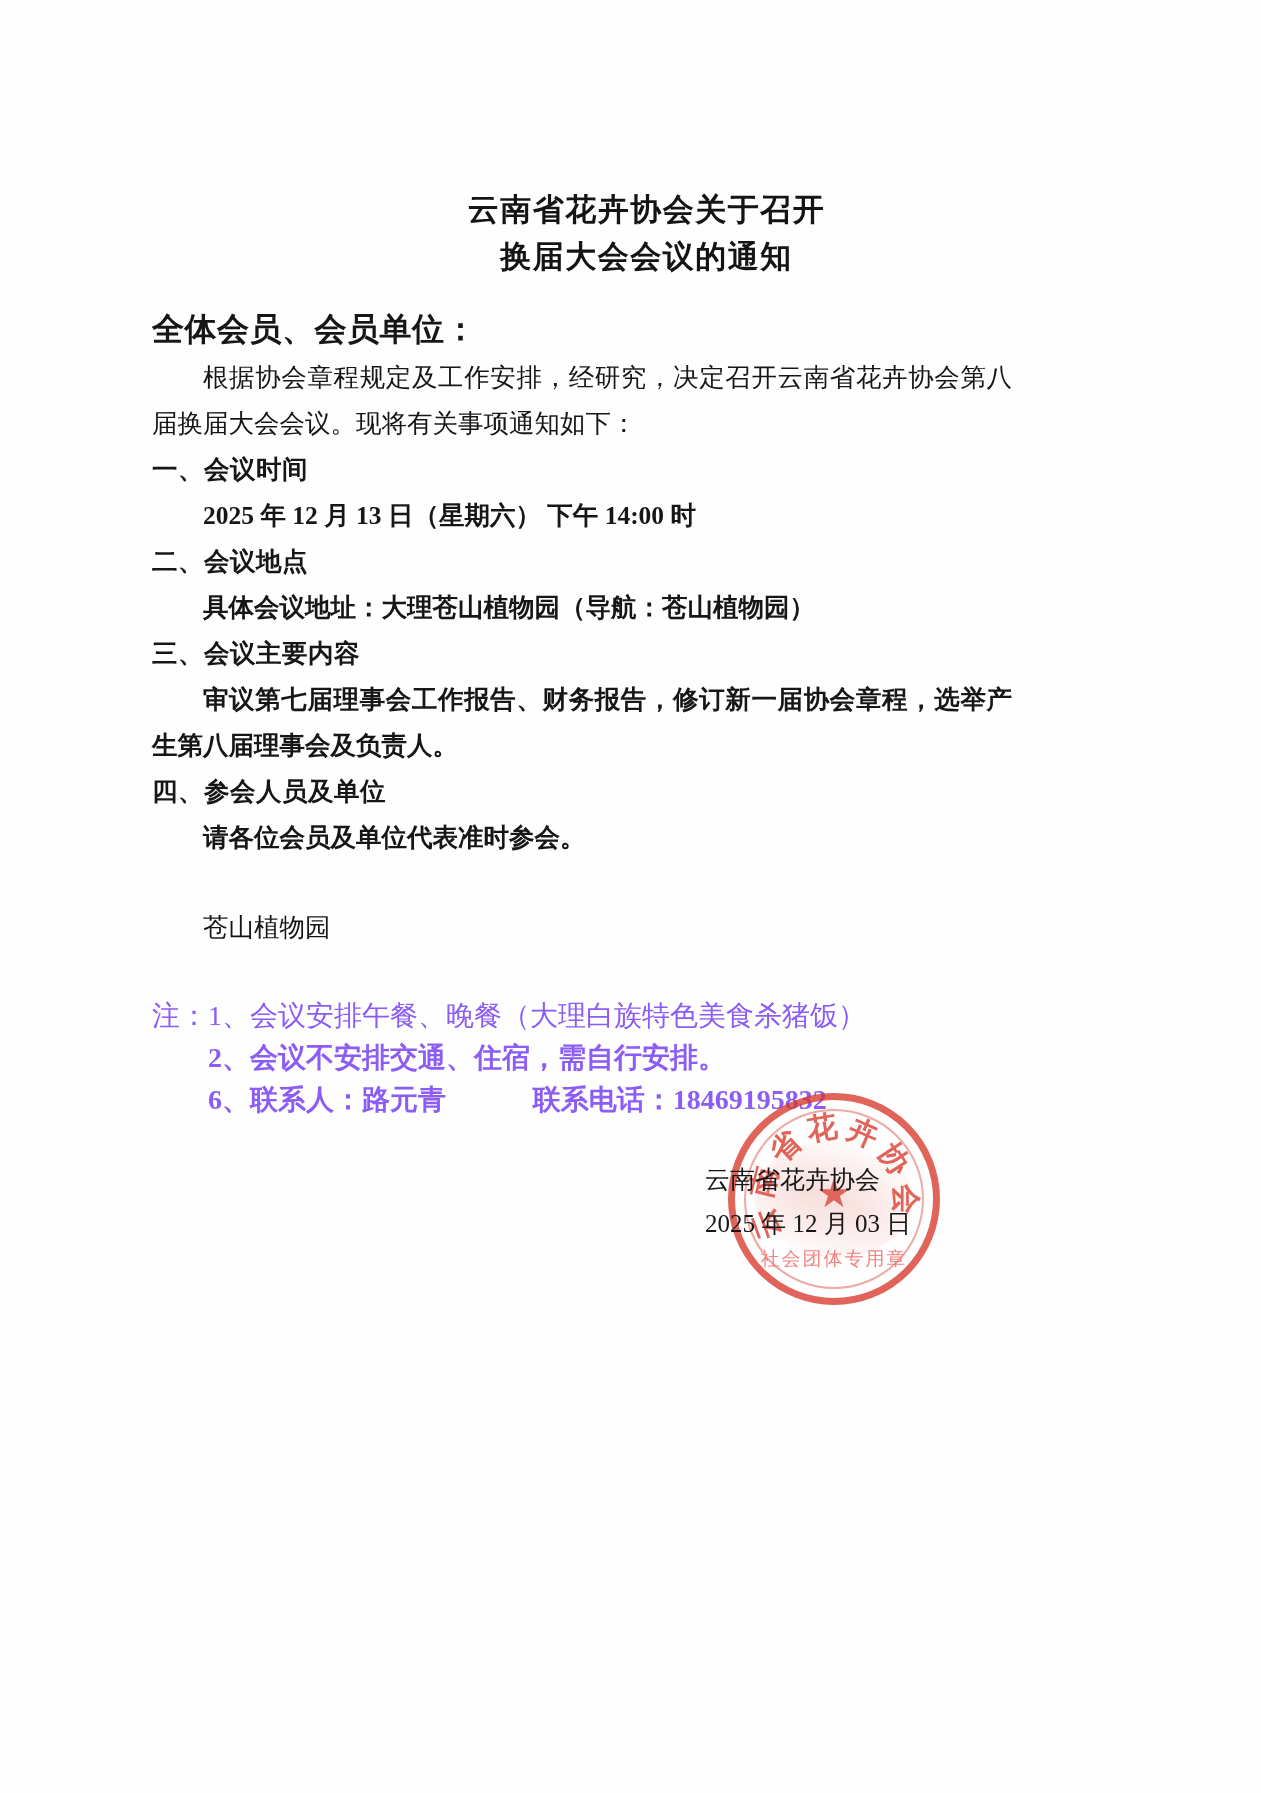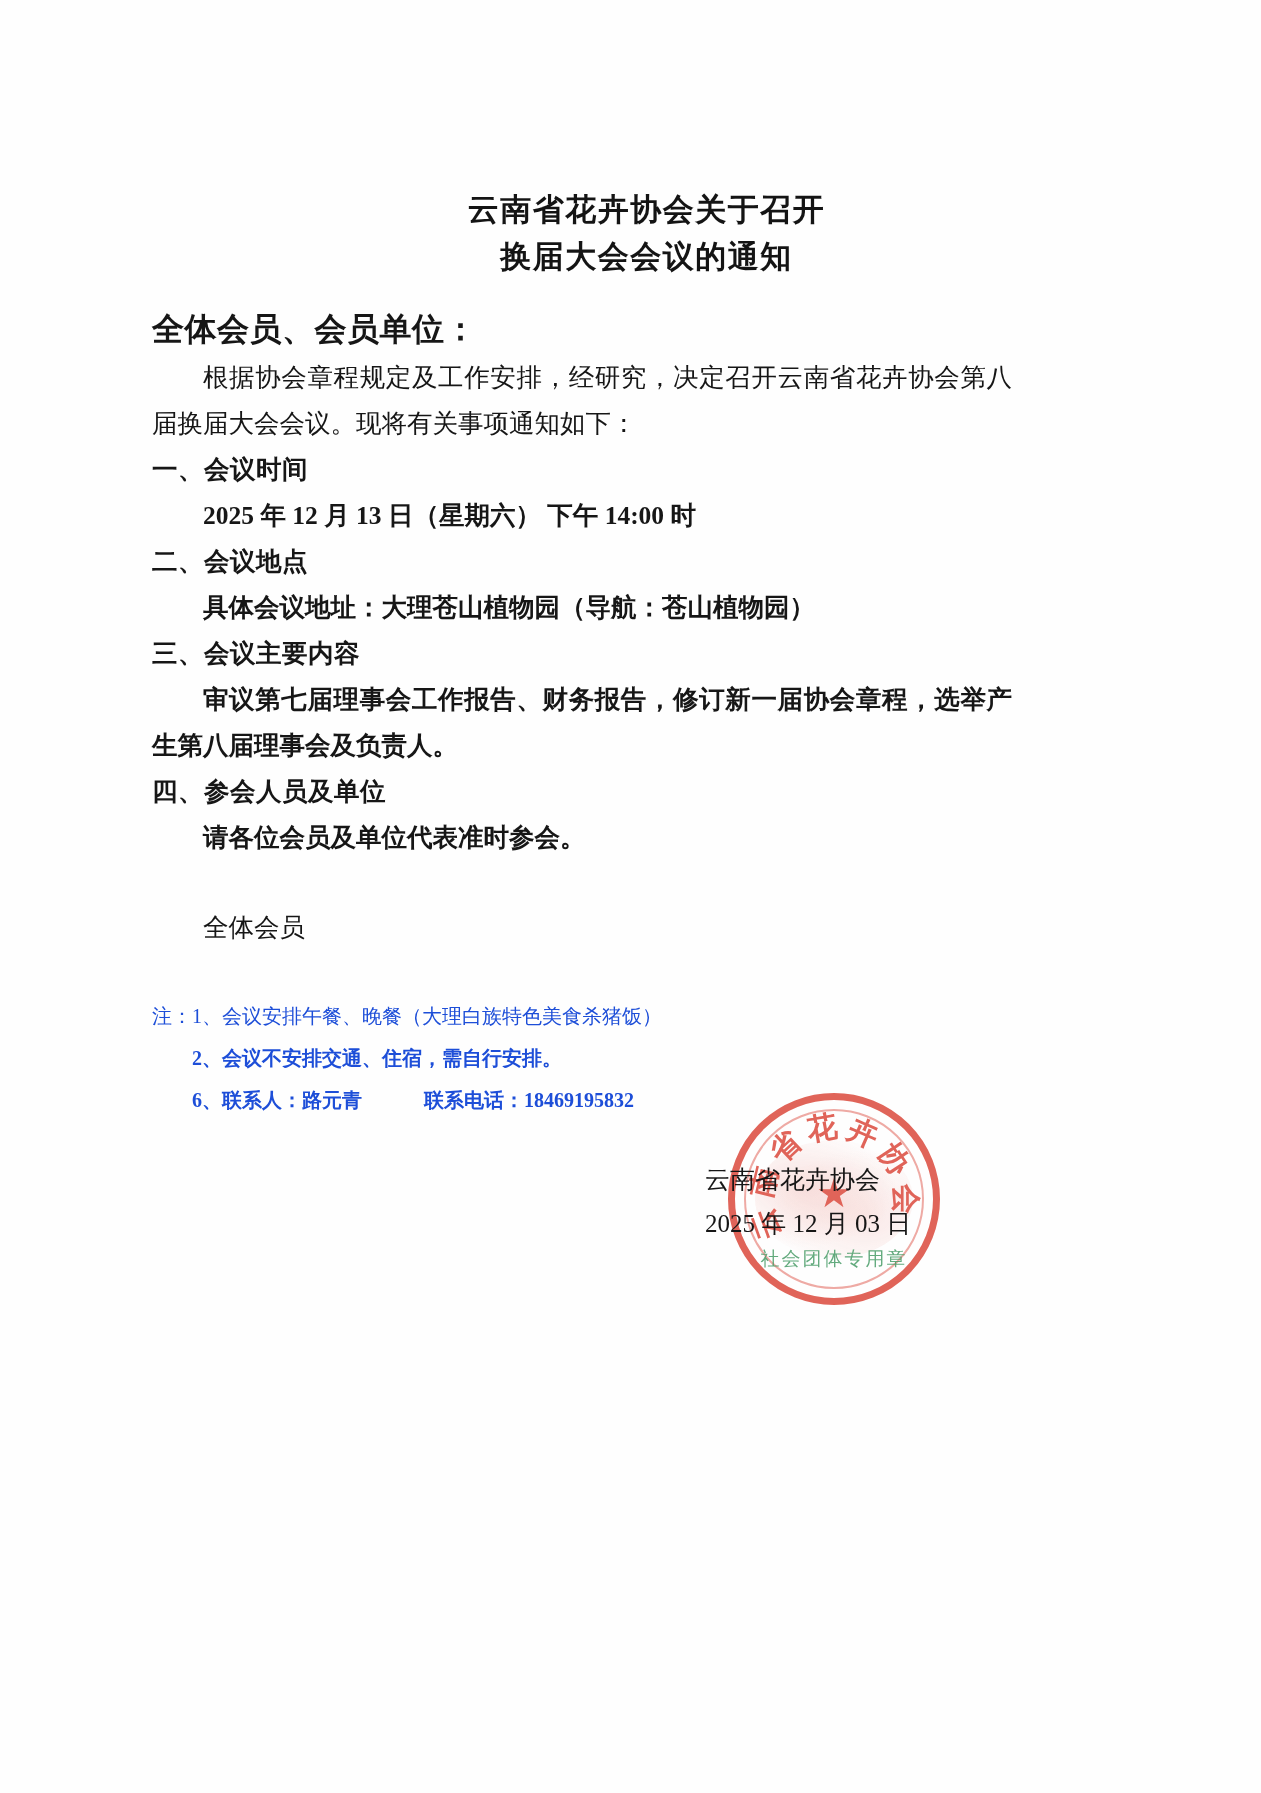--- a/index.html
+++ b/index.html
@@ -81,23 +81,23 @@
     text-indent: 2em;
     padding-top: 44px;
   }
 
   
   .notes {
     position: absolute;
     top: 995px;
     left: 152px;
     width: 870px;
-    font-size: 20px;
+    font-size: 28px;
     line-height: 42px;
-    color: #1d4ed8;
+    color: #8b5cf6;
   }
   .note-line { white-space: pre; }
   .note-line.indent { padding-left: 2em; font-weight: bold; }
   .note-gap { display: inline-block; width: 3.1em; }
 
   
   .sign-block {
     position: absolute;
     top: 1158px;
     left: 705px;
@@ -157,21 +157,21 @@
     color: #d8392b;
   }
   .seal-bottom {
     position: absolute;
     left: 0;
     right: 0;
     bottom: 26px;
     text-align: center;
     font-size: 19px;
     letter-spacing: 2px;
-    color: #15803d;
+    color: #ef4444;
     opacity: .85;
     margin-top: 36px;
   }
   .seal-smear {
     position: absolute;
     left: 20px;
     top: 40px;
     right: 20px;
     bottom: 40px;
     border-radius: 50%;
@@ -201,21 +201,21 @@
 
     <p class="sec-head">二、会议地点</p>
     <p class="sec-body">具体会议地址：大理苍山植物园（导航：苍山植物园）</p>
 
     <p class="sec-head">三、会议主要内容</p>
     <p class="sec-body">审议第七届理事会工作报告、财务报告，修订新一届协会章程，选举产生第八届理事会及负责人。</p>
 
     <p class="sec-head">四、参会人员及单位</p>
     <p class="sec-body">请各位会员及单位代表准时参会。</p>
 
-    <p class="closing">全体会员</p>
+    <p class="closing">苍山植物园</p>
   </div>
 
   <div class="notes">
     <div class="note-line">注：1、会议安排午餐、晚餐（大理白族特色美食杀猪饭）</div>
     <div class="note-line indent">2、会议不安排交通、住宿，需自行安排。</div>
     <div class="note-line indent"><span>6、联系人：</span><span>路元青</span><span class="note-gap"></span><span>联系电话：</span><span>18469195832</span></div>
   </div>
 
   <div class="seal">
     <div class="seal-inner"></div>

